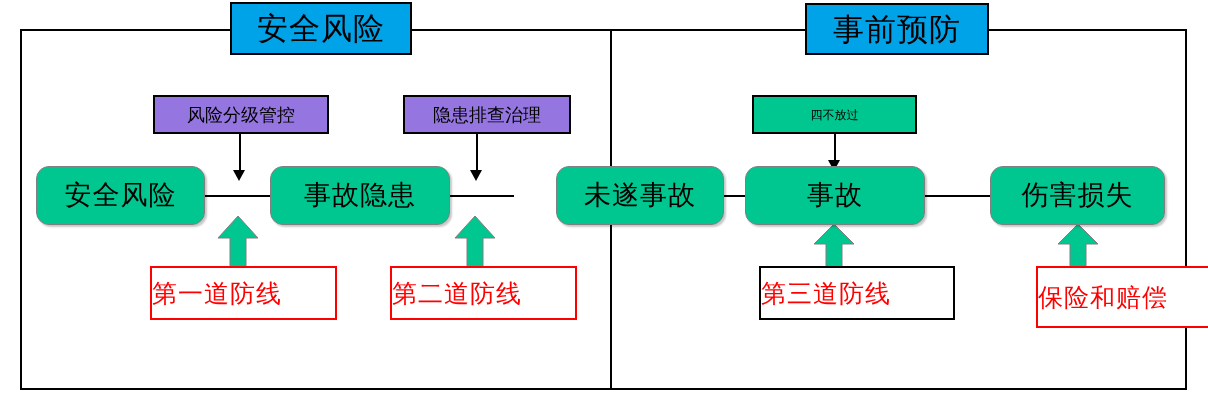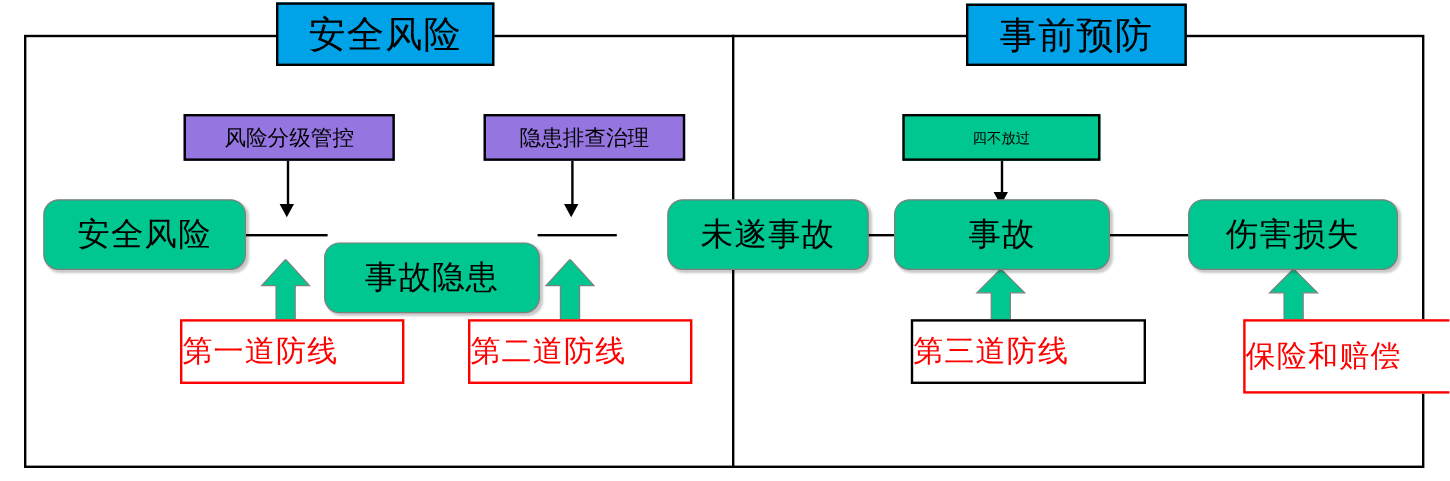--- a/index.html
+++ b/index.html
@@ -207,21 +207,21 @@
   </div>
   <div class="up-arrow" style="left:1056px; top:224px;">
     <svg width="44" height="44" viewBox="0 0 44 44">
       <polygon points="22,0 42,20 30,20 30,44 14,44 14,20 2,20" fill="#00C68F" stroke="#7f7f7f" stroke-width="1"></polygon>
     </svg>
   </div>
 
   <div class="node" style="left:36px; top:166px; width:169px; height:59px;">
     <span>安全风险</span>
   </div>
-  <div class="node" style="left:270px; top:166px; width:180px; height:59px;margin-top:36px;">
+  <div class="node" style="left:270px; top:166px; width:180px; height:59px;">
     <span>事故隐患</span>
   </div>
   <div class="node" style="left:512px; top:166px; width:168px; height:59px;margin-left:44px;">
     <span>未遂事故</span>
   </div>
   <div class="node" style="left:745px; top:166px; width:180px; height:59px;">
     <span>事故</span>
   </div>
   <div class="node" style="left:990px; top:166px; width:175px; height:59px;">
     <span>伤害损失</span>

